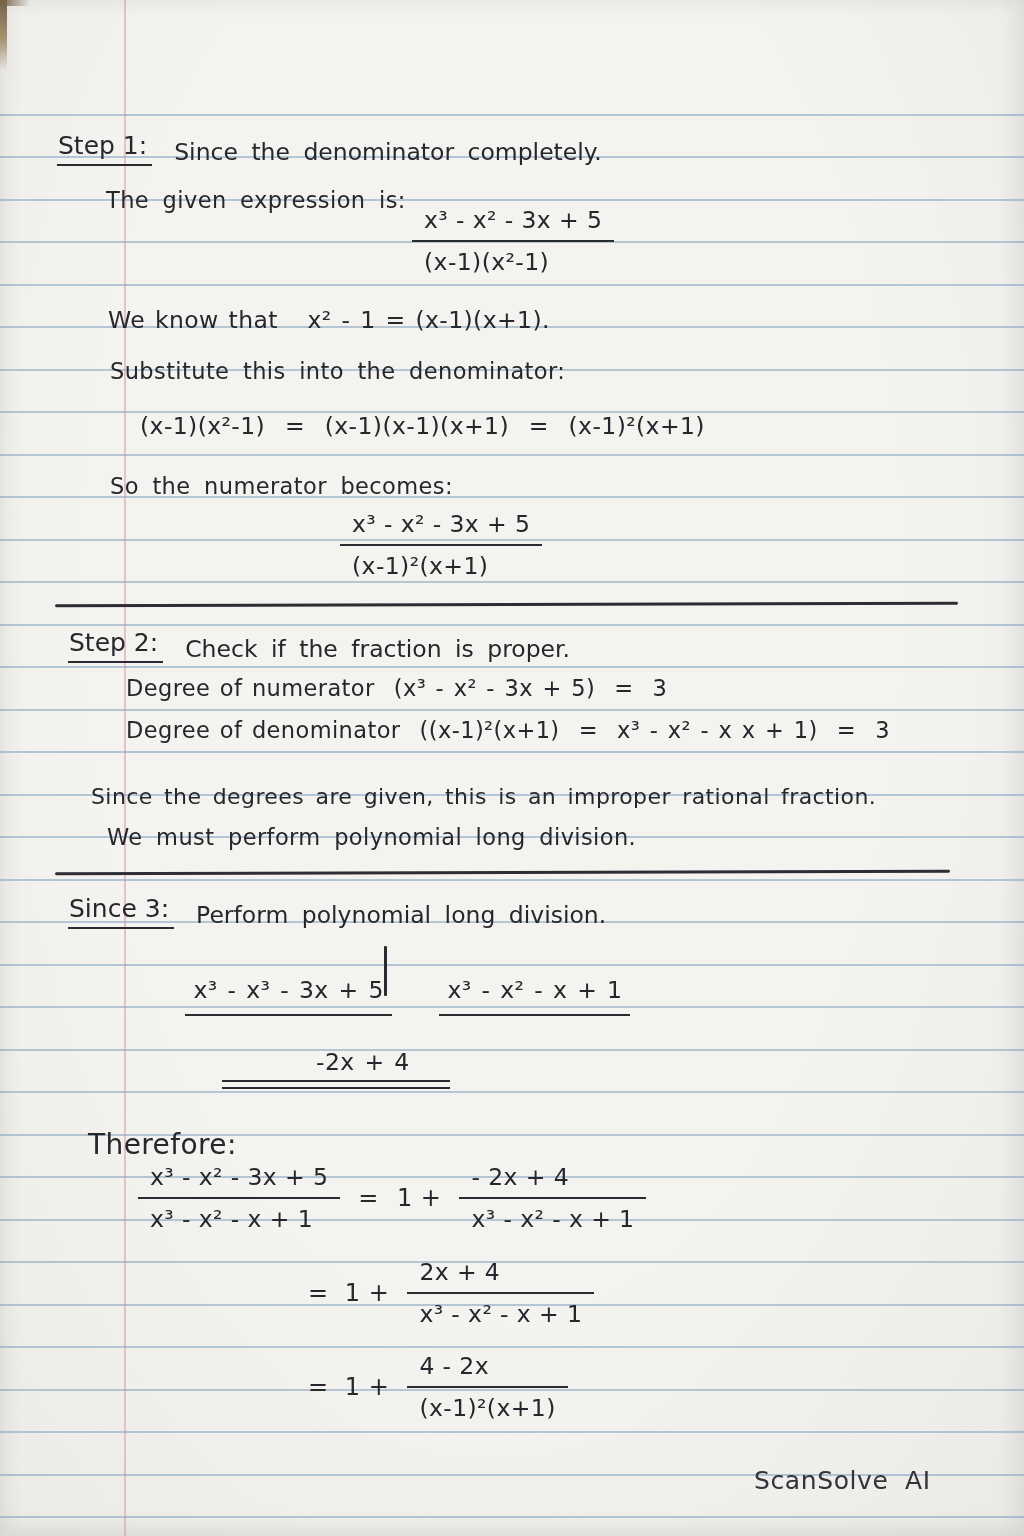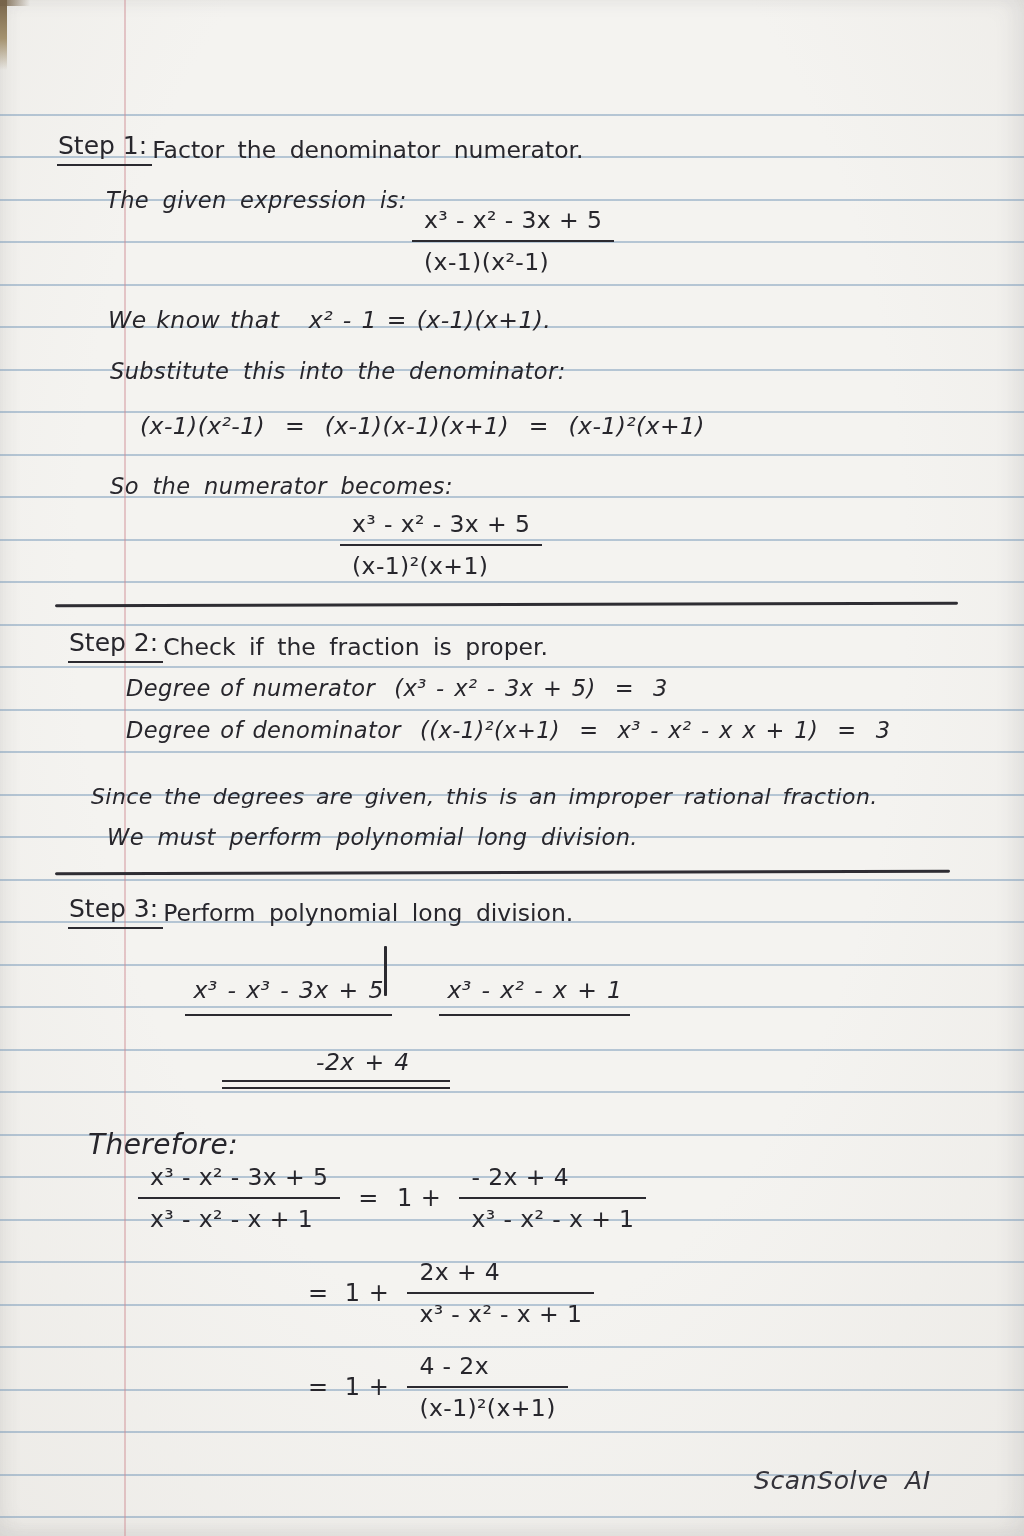--- a/index.html
+++ b/index.html
@@ -14,24 +14,24 @@
   .ruled{
     position:absolute;left:0;right:0;top:114px;bottom:0;pointer-events:none;
     background:repeating-linear-gradient(to bottom,
       rgba(118,152,184,.50) 0px, rgba(118,152,184,.50) 1.6px,
       rgba(118,152,184,0) 1.6px, rgba(118,152,184,0) 42.5px);
   }
   .margin-rule{position:absolute;top:0;bottom:0;left:124px;width:1.6px;background:rgba(206,140,147,.45);}
   .edge-a{position:absolute;left:0;top:0;width:7px;height:70px;background:linear-gradient(180deg,#77644a,#a4926f 55%,rgba(164,146,111,0));}
   .edge-b{position:absolute;left:0;top:0;width:30px;height:6px;background:linear-gradient(90deg,#77644a,rgba(119,100,74,0));}
 
-  .hw{position:absolute;white-space:pre;line-height:1.25;letter-spacing:.4px;word-spacing:3px;font-style:italic;}
+  .hw{position:absolute;white-space:pre;line-height:1.25;letter-spacing:.4px;word-spacing:3px;}
   .prose{font-size:22.5px;word-spacing:6px;}
   .math{font-size:23.5px;word-spacing:2px;text-align:right;}
-  .steprow{position:absolute;display:flex;align-items:center;white-space:pre;}
+  .steprow{position:absolute;display:flex;align-items:flex-end;gap:22px;white-space:pre;}
   .steplabel{font-size:25px;border-bottom:2.6px solid #2b2a30;padding:0 5px 4px 1px;white-space:pre;}
   .steptitle{font-size:23.5px;padding-top:2px;white-space:pre;word-spacing:6px;}
 
   .frac{position:absolute;display:inline-flex;flex-direction:column;align-items:flex-start;}
   .frac .num{font-size:23.5px;white-space:pre;padding:0 12px 6px;letter-spacing:.4px;}
   .frac .fbar{align-self:stretch;height:0;border-top:2.3px solid #2b2a30;}
   .frac .den{font-size:23.5px;white-space:pre;padding:6px 12px 0;letter-spacing:.4px;}
 
   .eqrow{position:absolute;display:flex;align-items:center;gap:18px;}
   .eqrow .frac{position:static;}
@@ -47,21 +47,21 @@
 <body>
 
 <div class="sheet">
   <div class="ruled"></div>
   <div class="margin-rule"></div>
   <div class="edge-a"></div>
   <div class="edge-b"></div>
 
   <div class="steprow" style="left:57px;top:131px">
     <span class="steplabel">Step 1:</span>
-    <span class="steptitle">Factor the denominator numerator.</span>
+    <span class="steptitle">Since the denominator completely.</span>
   </div>
 
   <div class="hw prose" style="left:106px;top:186px">The given expression is:</div>
 
   <div class="frac" style="left:412px;top:206px">
     <div class="num">x³ - x² - 3x + 5</div>
     <div class="fbar"></div>
     <div class="den">(x-1)(x²-1)</div>
   </div>
 
@@ -84,21 +84,21 @@
   </div>
 
   <div class="hw math" style="left:126px;top:674px;font-size:22.5px">Degree of numerator  (x³ - x² - 3x + 5)  =  3</div>
   <div class="hw math" style="left:126px;top:716px;font-size:22.5px">Degree of denominator  ((x-1)²(x+1)  =  x³ - x² - x x + 1)  =  3</div>
   <div class="hw prose" style="left:91px;top:783px;font-size:22px;word-spacing:4px">Since the degrees are given, this is an improper rational fraction.</div>
   <div class="hw prose" style="left:107px;top:823px">We must perform polynomial long division.</div>
 
   <div class="rule-line" style="left:55px;top:871px;width:895px"></div>
 
   <div class="steprow" style="left:68px;top:894px">
-    <span class="steplabel">Step 3:</span>
+    <span class="steplabel">Since 3:</span>
     <span class="steptitle">Perform polynomial long division.</span>
   </div>
 
   <div class="hw math" style="left:146px;top:946px">
     <span class="uline">x³ - x³ - 3x + 5</span>
   </div>
   <div class="vbar" style="left:384px;top:946px;height:50px"></div>
   <div class="hw math" style="left:400px;top:946px">
     <span class="uline">x³ - x² - x + 1</span>
   </div>

